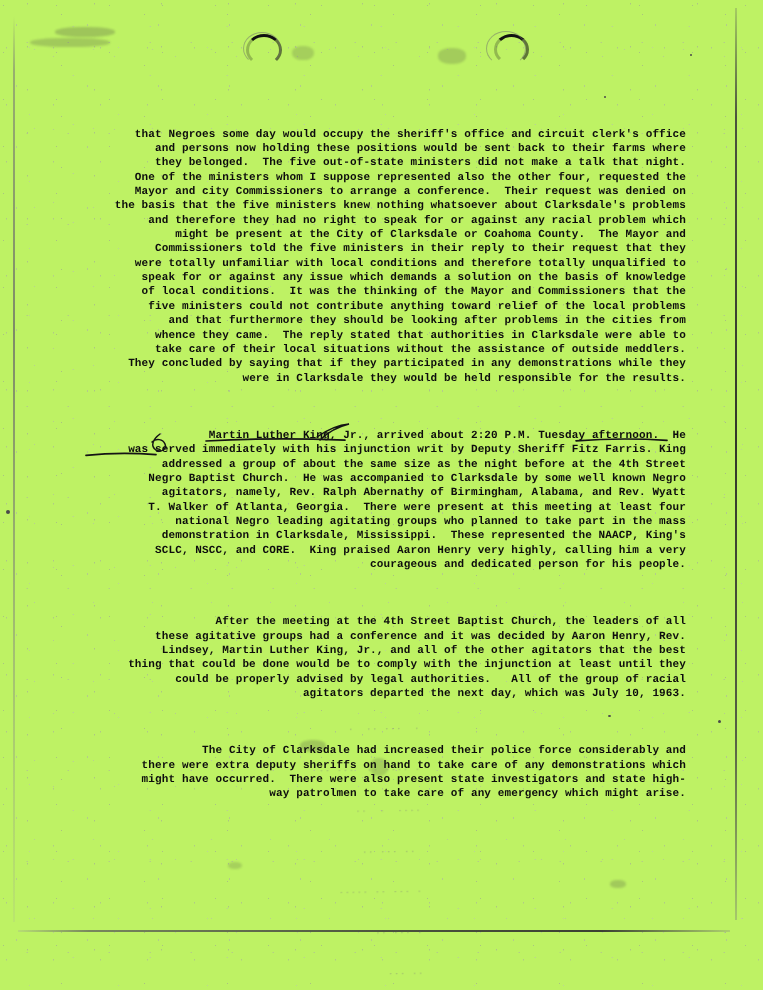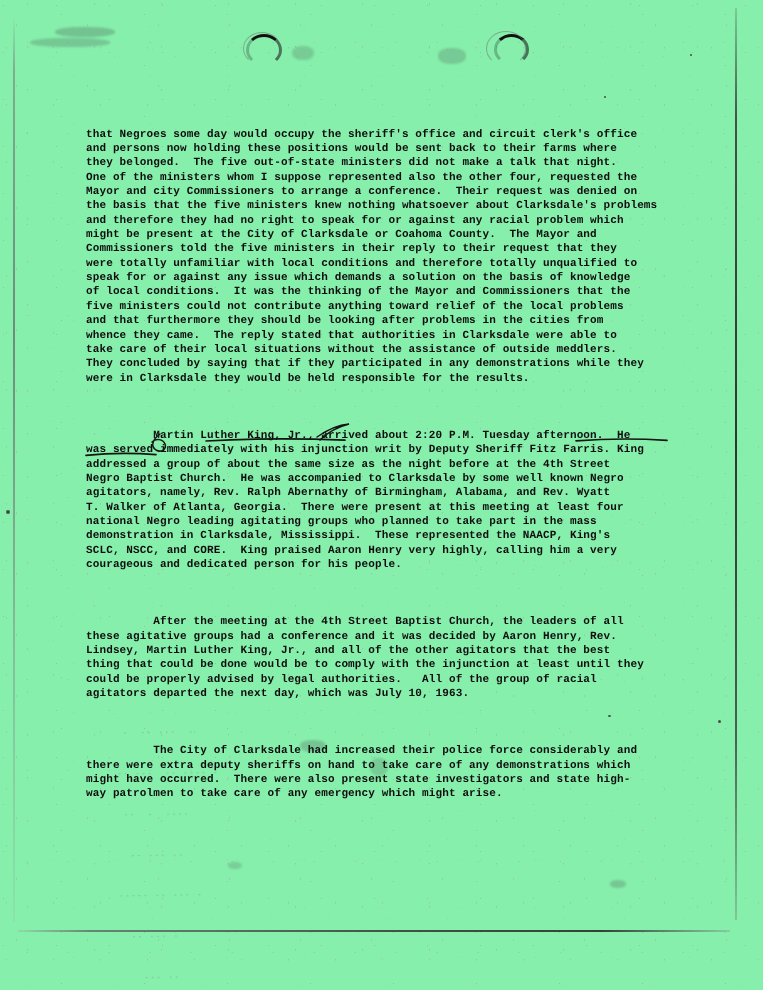--- a/index.html
+++ b/index.html
@@ -10,22 +10,23 @@
   }
   body {
     font-family: "Liberation Mono", "DejaVu Sans Mono", monospace;
   }
 
   
   #scan-page {
     position: relative;
     width: 763px;
     height: 990px;
-    background: #86efac;
+    background: #bef264;
     overflow: hidden;
+    text-align: right;
   }
 
   
   #scan-grain {
     position: absolute;
     inset: 0;
     pointer-events: none;
     opacity: 0.55;
     background-image:
       radial-gradient(circle at 7% 12%,  #9b9b9b 0.6px, transparent 0.7px),

